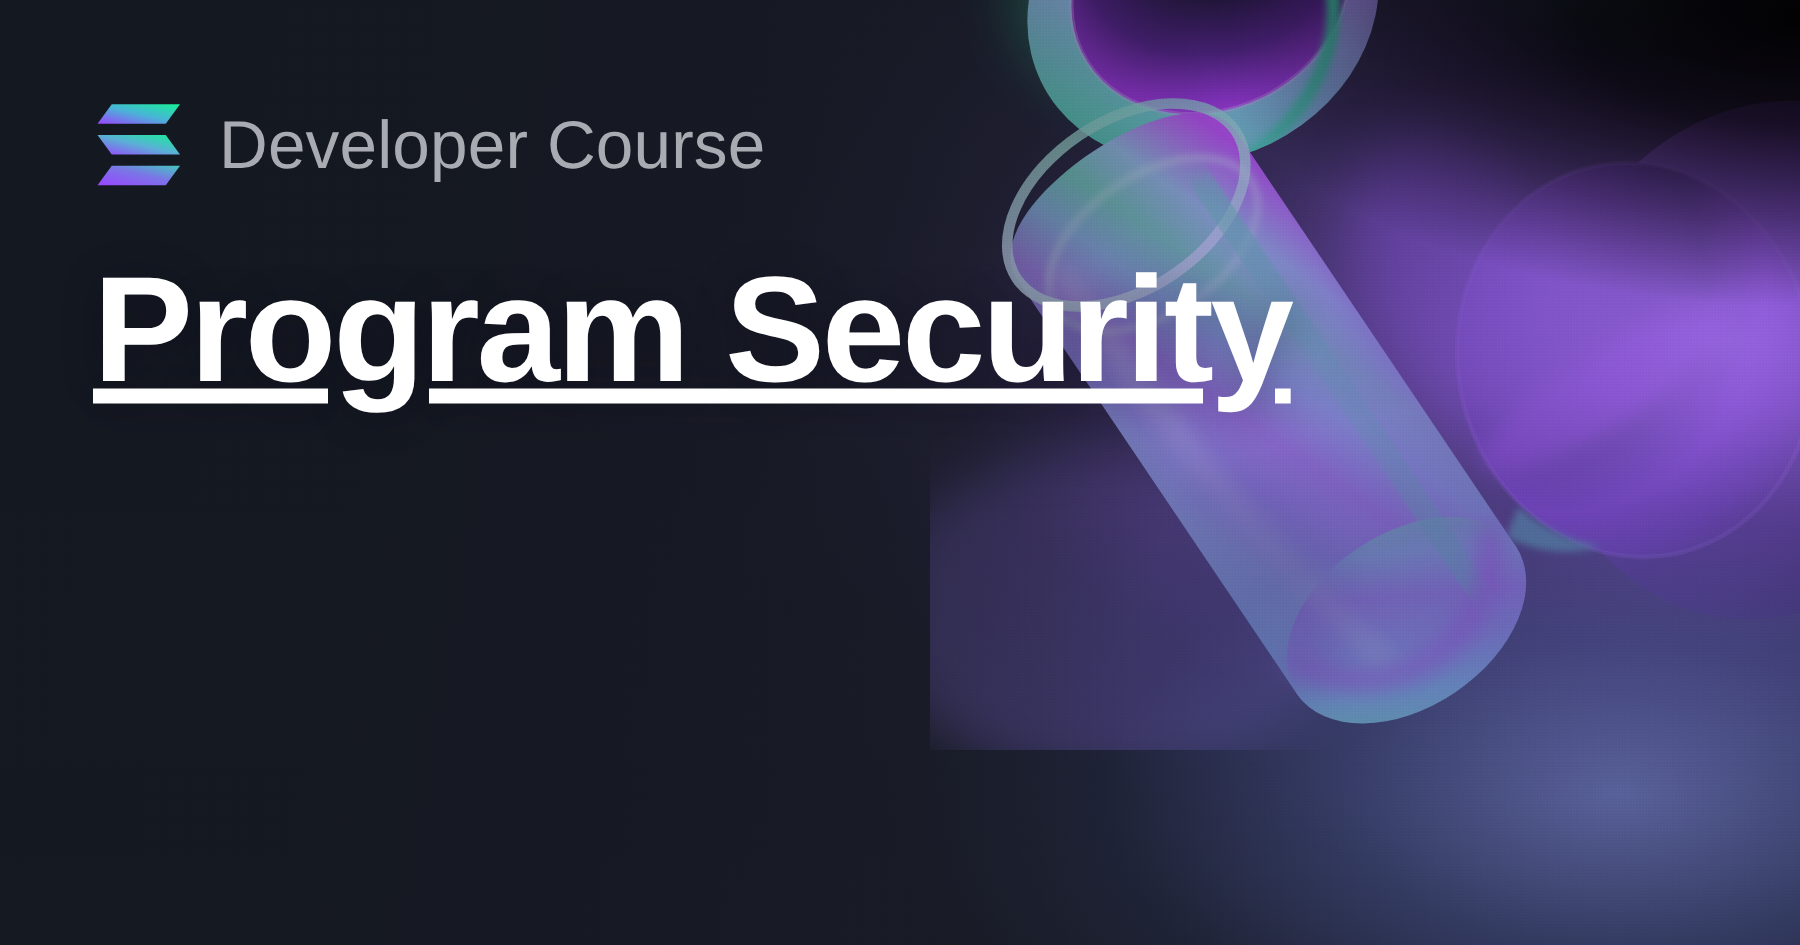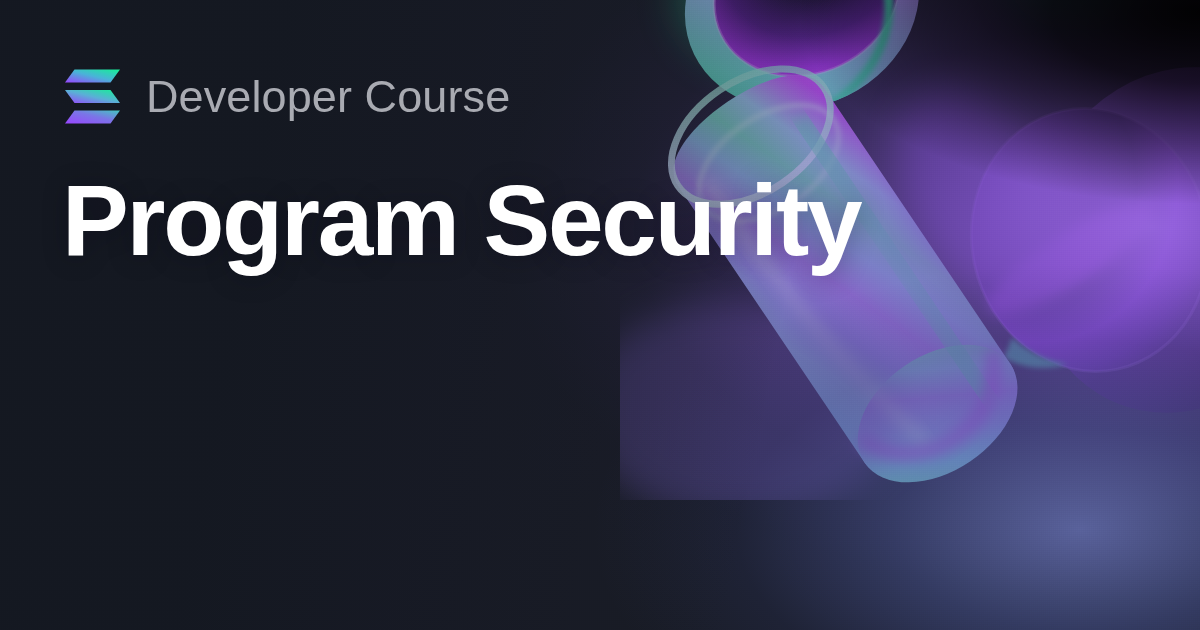--- a/index.html
+++ b/index.html
@@ -126,20 +126,21 @@
 
   .headline {
     margin-top: 40px;
     font-size: 100px;
     font-weight: 700;
     letter-spacing: -2.2px;
     line-height: 1.0;
     color: #ffffff;
     white-space: nowrap;
     text-shadow: 0 2px 26px rgba(10,8,24,0.30);
+    text-decoration: underline;
   }
 </style>
 </head>
 <body>
 
 <div id="og-card">
 
   <div class="bg-base"></div>
 
   <div class="art">

